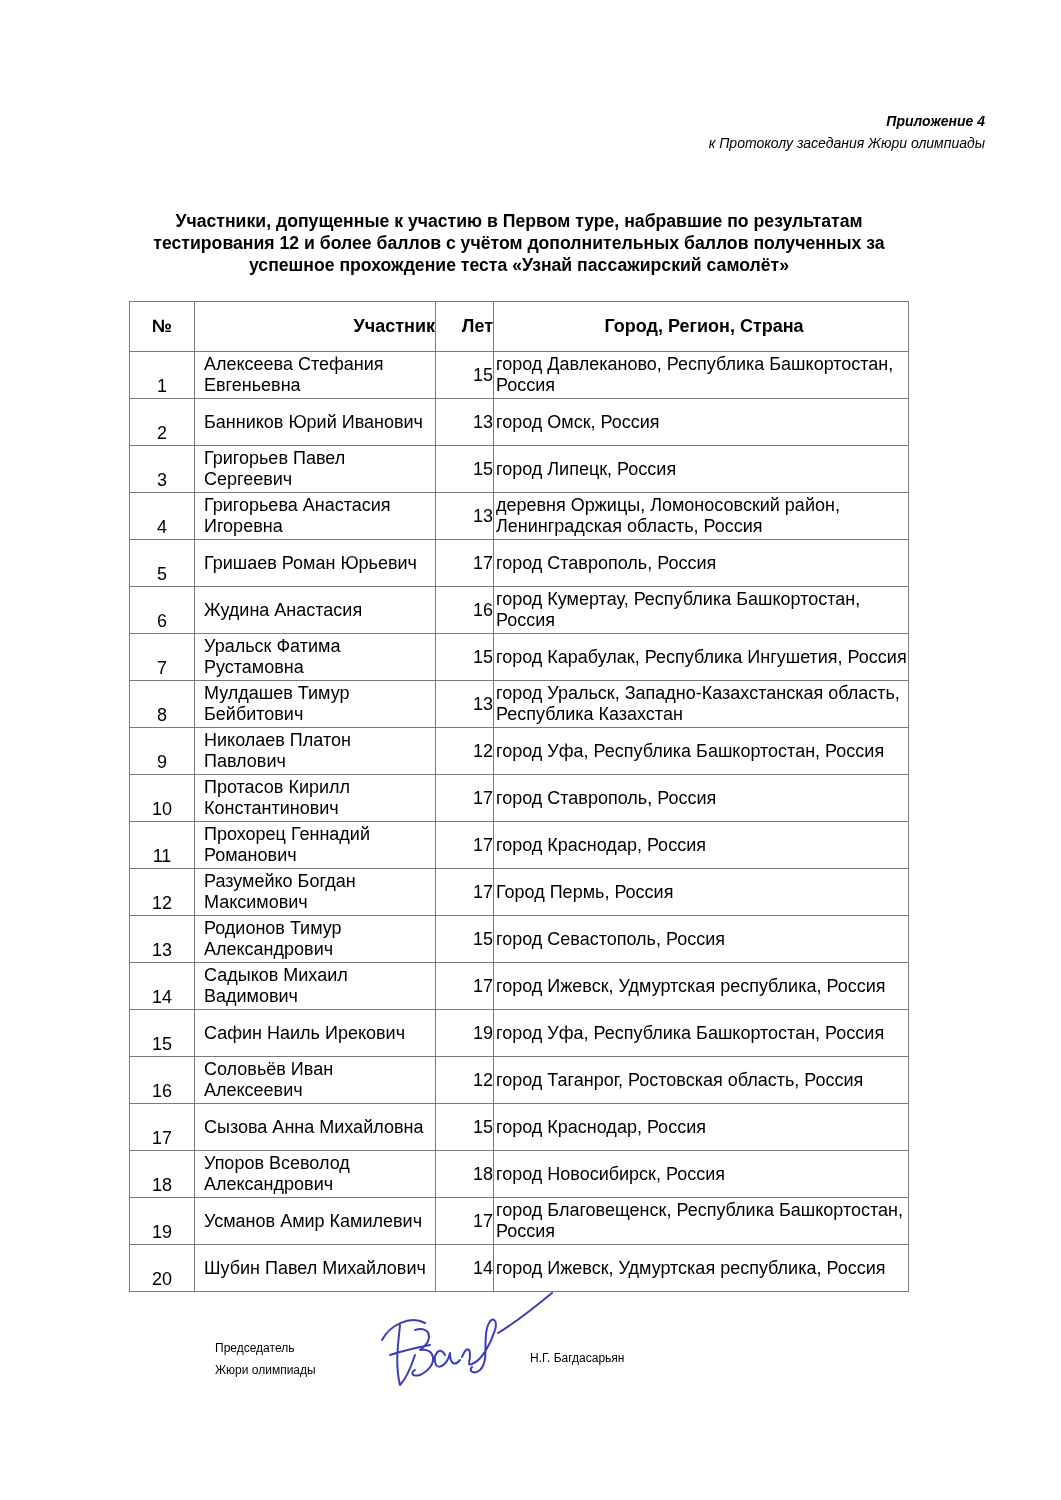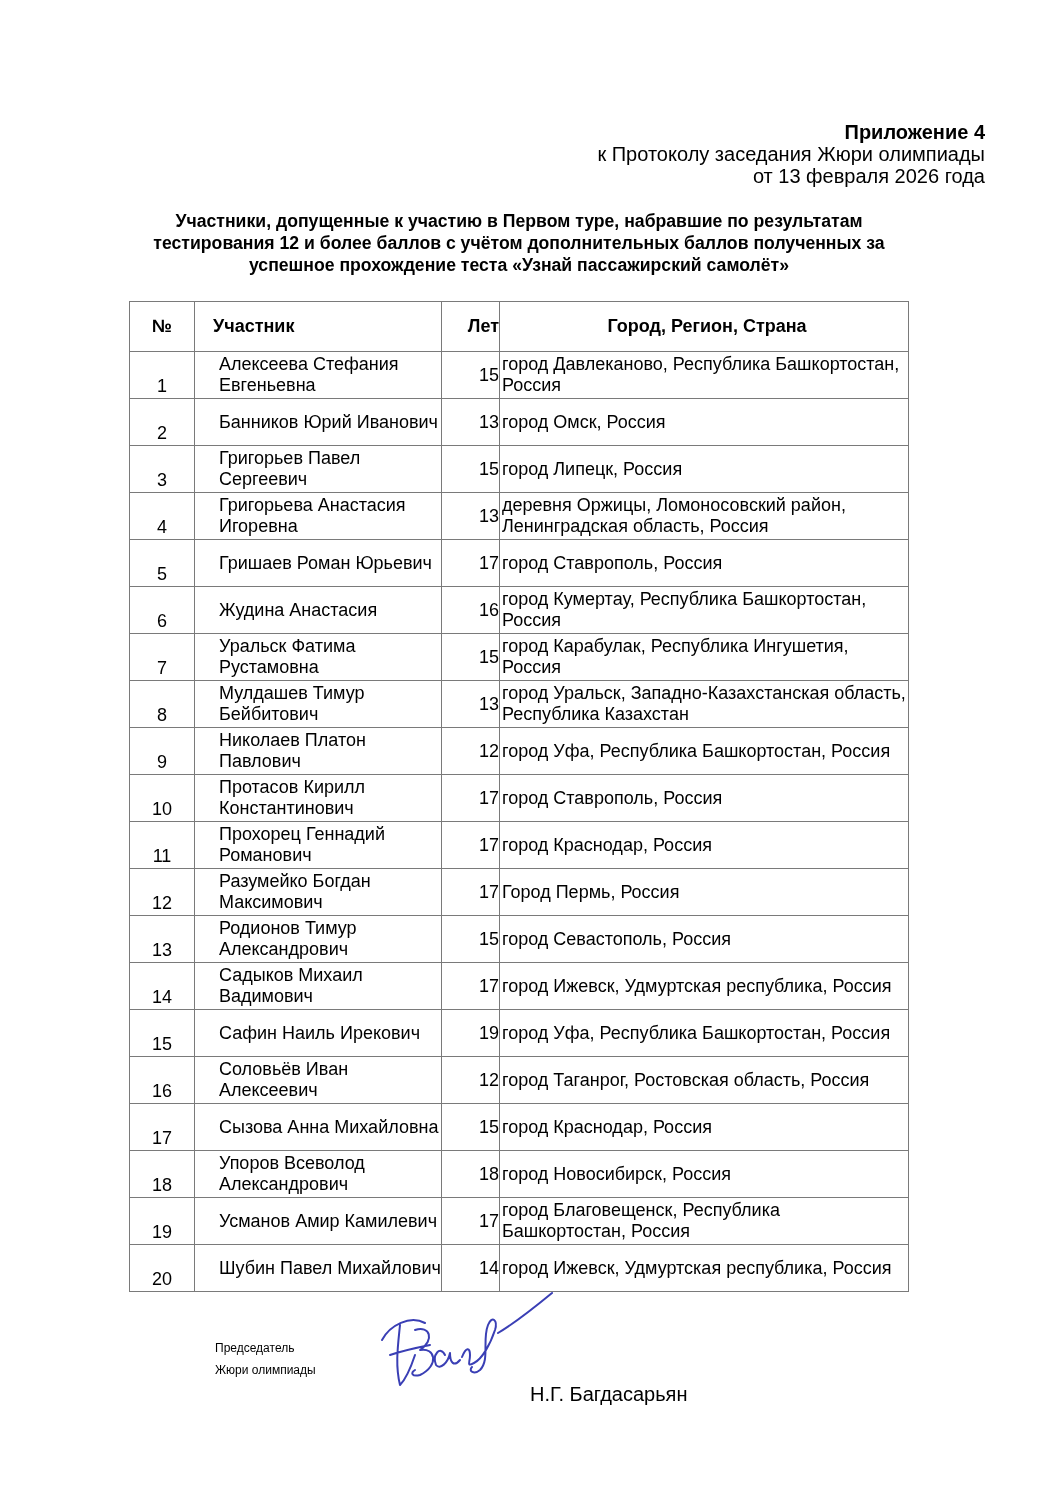--- a/index.html
+++ b/index.html
@@ -1,47 +1,46 @@
 <!DOCTYPE html>
 <html><head>
   <meta charset="utf-8">
   <style>
     html, body { margin: 0; padding: 0; background: #ffffff; }
     body { width: 1061px; height: 1500px; position: relative; font-family: "Liberation Sans", sans-serif; color: #000; }
-    .appendix { position: absolute; right: 76px; top: 121px; text-align: right; font-size: 20px; line-height: 22px; }
+    .appendix { position: absolute; right: 76px; top: 110px; text-align: right; font-size: 14px; line-height: 22px; font-style: italic; }
     .appendix .bold { font-weight: bold; }
     .title { position: absolute; left: 129px; width: 780px; top: 210px; text-align: center; font-weight: bold; font-size: 18px; line-height: 22px; transform: scaleX(0.98); }
     table { position: absolute; left: 129px; top: 301px; border-collapse: collapse; width: 780px; font-size: 18px; }
     td, th { border: 1.5px solid #7a7a7a; padding: 0; }
     th { height: 49px; font-weight: bold; text-align: center; vertical-align: middle; }
     td { height: 45px; line-height: 21px; }
     .c-no { width: 64px; text-align: center; vertical-align: bottom; padding-bottom: 1px; }
-    .c-name { width: 222px; text-align: left; padding-left: 24px; vertical-align: middle; }
+    .c-name { width: 222px; text-align: left; padding-left: 9px; vertical-align: middle; }
     .c-age { width: 57px; text-align: right; vertical-align: middle; }
     .c-loc { text-align: left; padding-left: 2px; vertical-align: middle; }
     .signature-block { position: absolute; left: 215px; top: 1337px; font-size: 12px; line-height: 22px; }
-    .sign-name { position: absolute; left: 530px; top: 1383px; font-size: 20px; line-height: 22px; }
+    .sign-name { position: absolute; left: 530px; top: 1347px; font-size: 12px; line-height: 22px; }
     .sig-svg { position: absolute; left: 370px; top: 1285px; }
   </style>
 </head>
 <body>
 
 <div class="appendix">
   <div class="bold">Приложение 4</div>
   <div>к Протоколу заседания Жюри олимпиады</div>
-  <div>от 13 февраля 2026 года</div>
 </div>
 
 <div class="title">Участники, допущенные к участию в Первом туре, набравшие по результатам тестирования 12 и более баллов с учётом дополнительных баллов полученных за успешное прохождение теста «Узнай пассажирский самолёт»</div>
 
 <table>
   <thead>
     <tr>
       <th class="c-no" style="vertical-align:middle;padding-bottom:0">№</th>
-      <th class="c-name" style="text-align:left;padding-left:18px">Участник</th>
+      <th class="c-name" style="text-align:right;padding-left:18px">Участник</th>
       <th class="c-age">Лет</th>
       <th class="c-loc" style="text-align:center;padding-left:6px">Город, Регион, Страна</th>
     </tr>
   </thead>
   <tbody id="rows">
       <tr>
         <td class="c-no">1</td>
         <td class="c-name">Алексеева Стефания Евгеньевна</td>
         <td class="c-age">15</td>
         <td class="c-loc">город Давлеканово, Республика Башкортостан, Россия</td>

